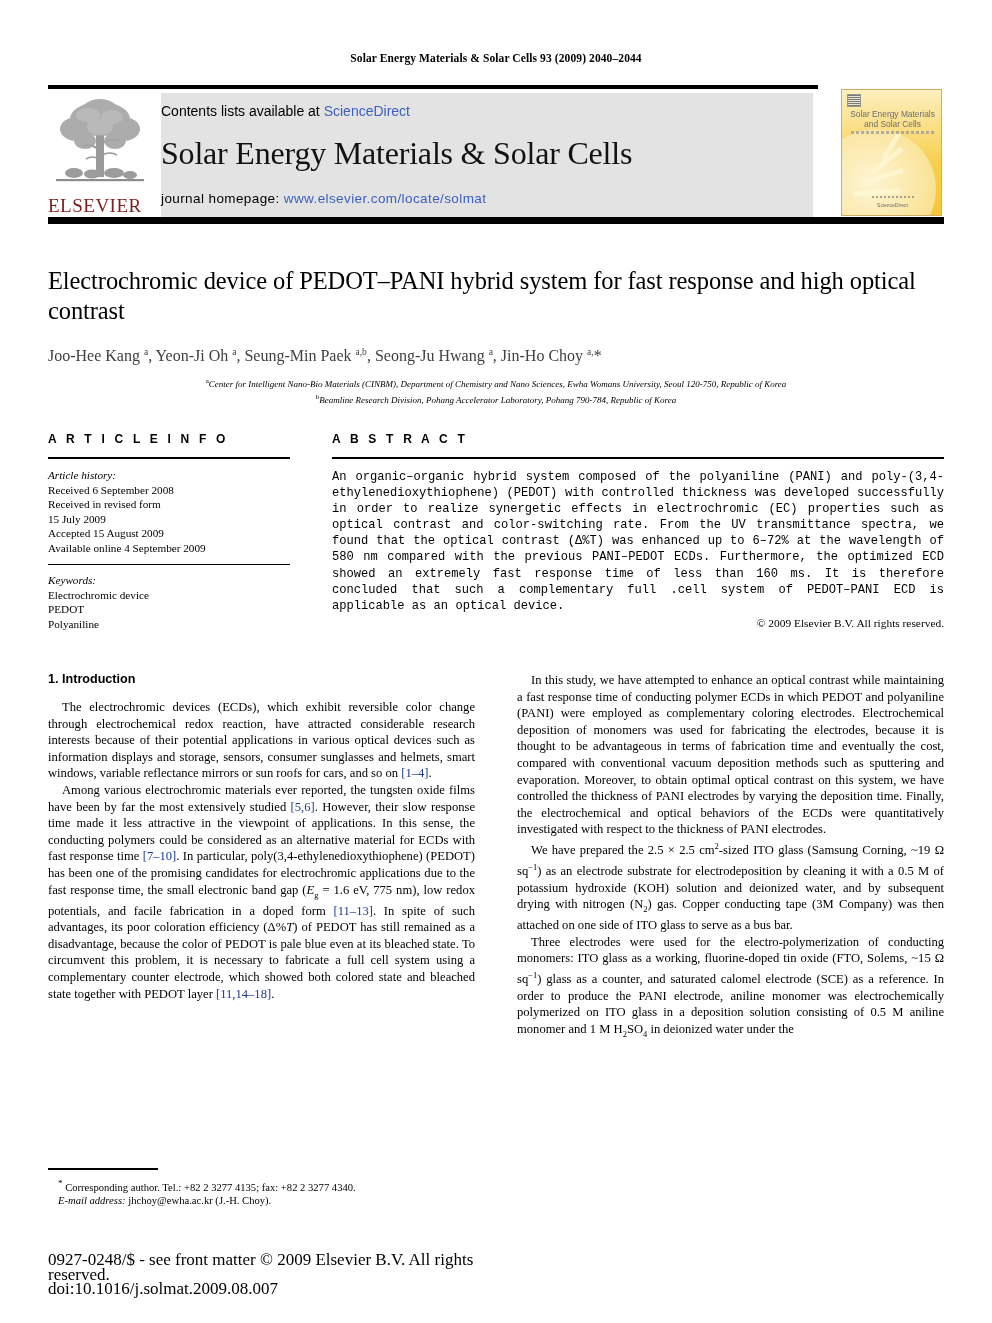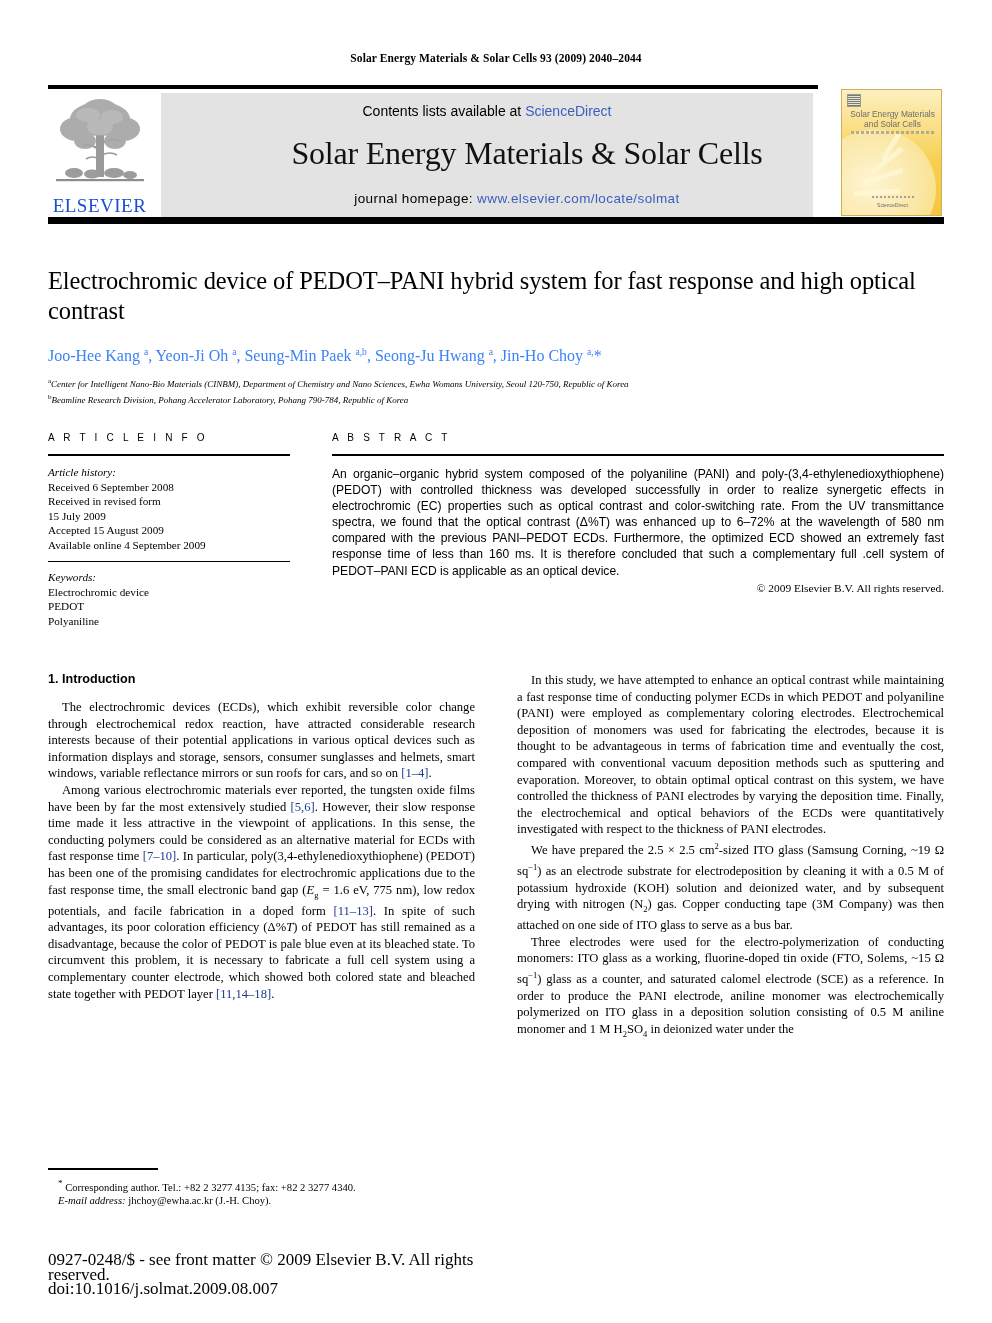--- a/index.html
+++ b/index.html
@@ -73,34 +73,32 @@
     left: 4px;
     width: 96px;
     height: 96px;
     overflow: hidden;
   }
   .elsevier-word {
     position: absolute;
     bottom: 0px;
     left: 0px;
     width: 103px;
-    text-align: center;
     font-family: "Liberation Serif", serif;
     font-size: 19px;
     letter-spacing: 0.5px;
-    color: #1d4ed8;
+    color: #7f1d1d;
   }
   .grayband {
     position: absolute;
     top: 8px;
     left: 113px;
     width: 652px;
     height: 124px;
     background: #e3e3e3;
-    text-align: center;
   }
   .contents-line {
     position: absolute;
     top: 10px;
     left: 0;
     width: 652px;
     font-family: "Liberation Sans", sans-serif;
     font-size: 14px;
     color: #000;
   }
@@ -220,44 +218,45 @@
     color: #000;
     margin: 0;
     font-weight: normal;
     letter-spacing: -0.1px;
   }
   .authors {
     margin-top: 16px;
     font-family: "Liberation Serif", serif;
     font-size: 16px;
     line-height: 20px;
-    color: #3b82f6;
+    color: #404040;
   }
   .authors sup { font-size: 9.5px; vertical-align: super; }
   .affils {
     margin-top: 9px;
     font-family: "Liberation Serif", serif;
     font-style: italic;
     font-size: 9px;
     line-height: 12.5px;
     color: #000;
+    text-align: center;
   }
   .affils sup { font-size: 7px; font-style: normal; vertical-align: super; }
 
   
   .info-abs {
     position: absolute;
     top: 432px;
     left: 48px;
     width: 896px;
   }
   .ia-head {
     font-family: "Liberation Sans", sans-serif;
-    font-size: 10px;
-    font-weight: normal;
+    font-size: 12px;
+    font-weight: bold;
     letter-spacing: 3.2px;
     color: #000;
   }
   .ia-rule {
     height: 2px;
     background: #000;
     margin-top: 11px;
   }
   .col-info {
     position: absolute;
@@ -286,21 +285,21 @@
   }
   .kw {
     margin-top: 8px;
     font-family: "Liberation Serif", serif;
     font-size: 11.2px;
     line-height: 14.6px;
   }
   .kw .lbl { font-style: italic; }
   .abstract-body {
     margin-top: 10px;
-    font-family: Liberation Sans, sans-serif;
+    font-family: Liberation Mono, monospace;
     font-size: 12.1px;
     line-height: 16.1px;
     text-align: justify;
     color: #000;
   }
   .copyright {
     margin-top: 3px;
     text-align: right;
     font-family: "Liberation Serif", serif;
     font-size: 11.4px;

